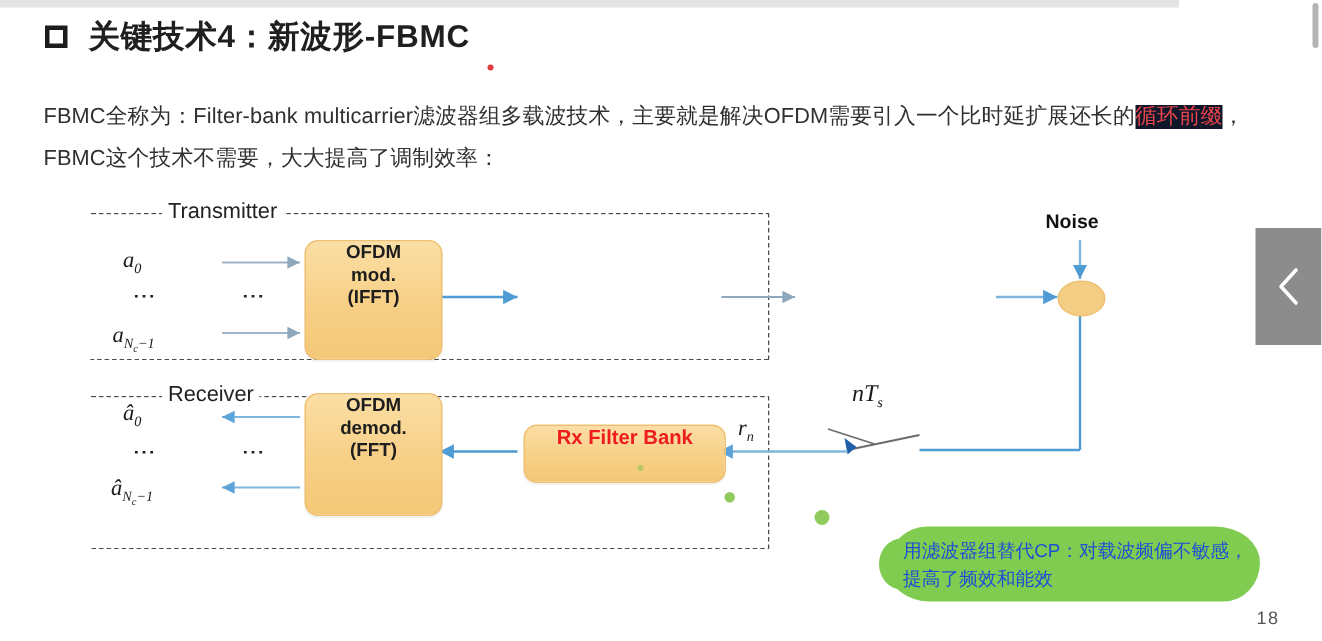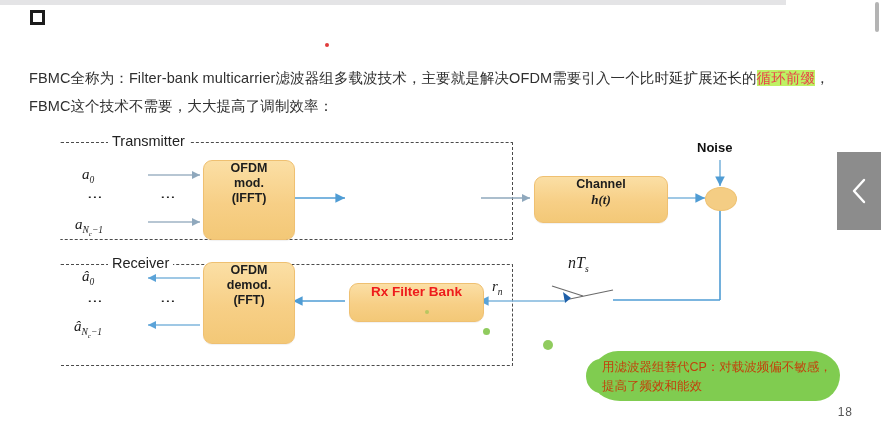--- a/index.html
+++ b/index.html
@@ -67,21 +67,21 @@
     position: absolute;
     left: 29px; top: 64px;
     width: 830px;
     font-size: 14.5px;
     line-height: 28px;
     color: #303030;
     letter-spacing: .1px;
   }
   #paragraph .hl {
     color: #e8444a;
-    background: #bef264;
+    background: #0f172a;
   }
 
   
   #figure {
     position: absolute;
     left: 60px; top: 128px;
     width: 760px; height: 250px;
   }
   .blk {
     position: absolute;
@@ -172,21 +172,21 @@
     width: 30px; height: 34px;
     background: #76c842;
     border-radius: 50%;
   }
   #callout .ctext {
     position: absolute;
     left: 10px; top: 7px;
     width: 232px;
     font-size: 12.5px;
     line-height: 19px;
-    color: #c2410c;
+    color: #1d4ed8;
     font-weight: 500;
   }
 
   
   #nav-prev {
     position: absolute;
     right: 0; top: 152px;
     width: 44px; height: 78px;
     background: #8c8c8c;
     display: flex;
@@ -206,20 +206,21 @@
   }
 </style>
 </head>
 <body>
 
 <div id="top-bar"></div>
 <div id="top-scroll-thumb"></div>
 
 <div id="slide-title">
   <span class="bullet"></span>
+  <span class="title-text">关键技术4：新波形-FBMC</span>
 </div>
 <div id="title-red-dot"></div>
 
 <div id="paragraph"><span>FBMC全称为：Filter-bank multicarrier滤波器组多载波技术，主要就是解决OFDM需要引入一个比时延扩展还长的</span><span class="hl">循环前缀</span><span>，FBMC这个技术不需要，大大提高了调制效率：</span></div>
 
 <div id="figure">
 
   <div class="dashbox" style="left:0px; top:14px; width:452px; height:96px; border-left:none; border-right:1.4px dashed #4a4a4a;"></div>
   <div class="dashbox" style="left:0px; top:136px; width:452px; height:100px; border-left:none;"></div>
 
@@ -279,24 +280,20 @@
   <div class="vdots" style="left:33px; top:166px; writing-mode:vertical-rl; font-size:15px;">⋮</div>
   <div class="vdots" style="left:106px; top:166px; writing-mode:vertical-rl; font-size:15px;">⋮</div>
 
   <div class="blk" style="left:143px; top:32px; width:90px; height:78px;">
     <div>OFDM</div>
     <div>mod.</div>
     <div>(IFFT)</div>
   </div>
 
 
-  <div class="blk" style="left:474px; top:48px; width:132px; height:45px;">
-    <div>Channel</div>
-    <div class="it">h(t)</div>
-  </div>
 
   <div class="blk" style="left:143px; top:134px; width:90px; height:80px;">
     <div>OFDM</div>
     <div>demod.</div>
     <div>(FFT)</div>
   </div>
 
   <div class="blk red" style="left:289px; top:155px; width:133px; height:37px;">
     <div>Rx Filter Bank</div>
   </div>

